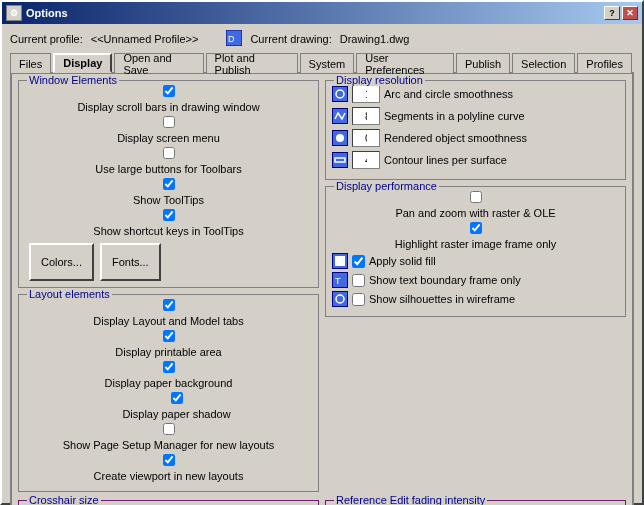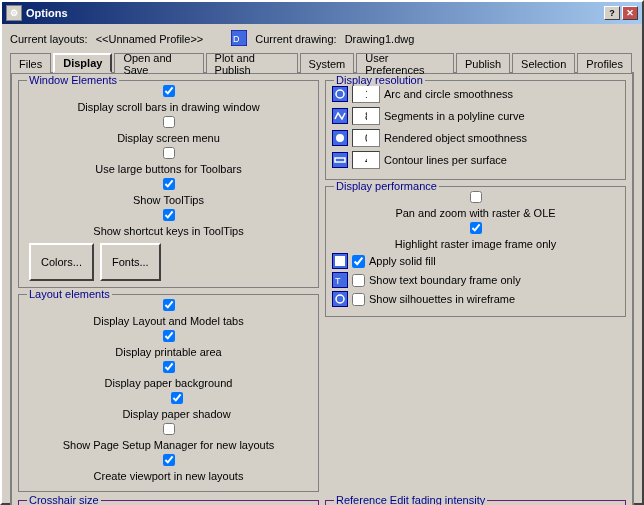--- a/index.html
+++ b/index.html
@@ -358,21 +358,21 @@
     </div>
     <div class="title-bar-buttons">
       <div class="tb-btn">?</div>
       <div class="tb-btn close">✕</div>
     </div>
   </div>
 
   <div class="content">
 
     <div class="profile-row">
-      <span class="profile-label">Current layouts:</span>
+      <span class="profile-label">Current profile:</span>
       <span class="profile-value">&lt;&lt;Unnamed Profile&gt;&gt;</span>
       <span style="margin-left:20px;">
         <svg width="16" height="16">
             <rect width="16" height="16" fill="#4169e1" stroke="#000080"></rect>
             <text x="2" y="12" fill="white" font-size="9">D</text>
           </svg>
       </span>
       <span class="profile-label">Current drawing:</span>
       <span class="profile-value">Drawing1.dwg</span>
     </div>

